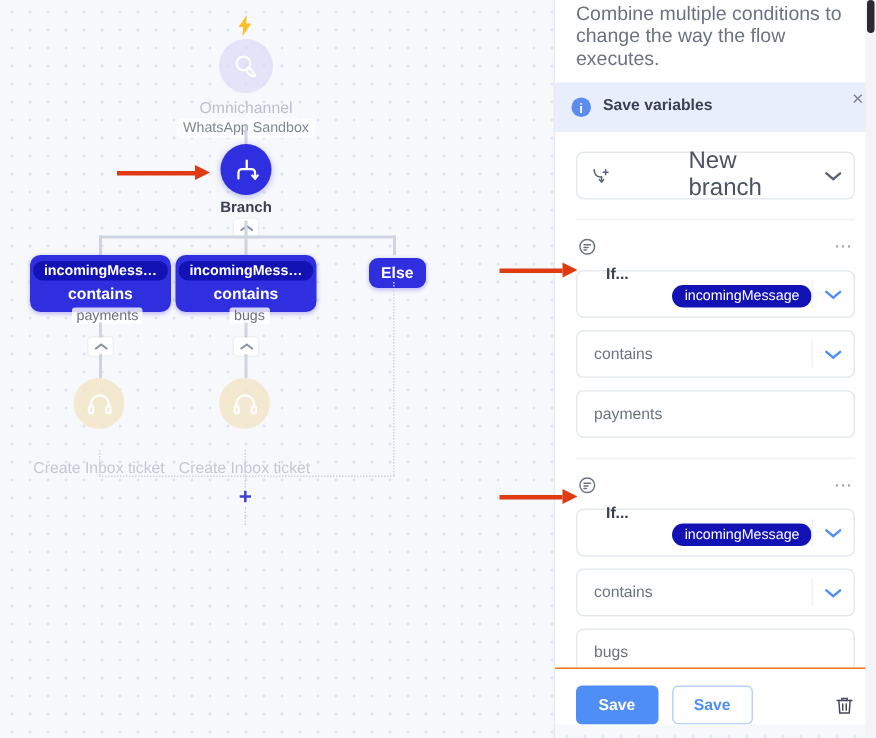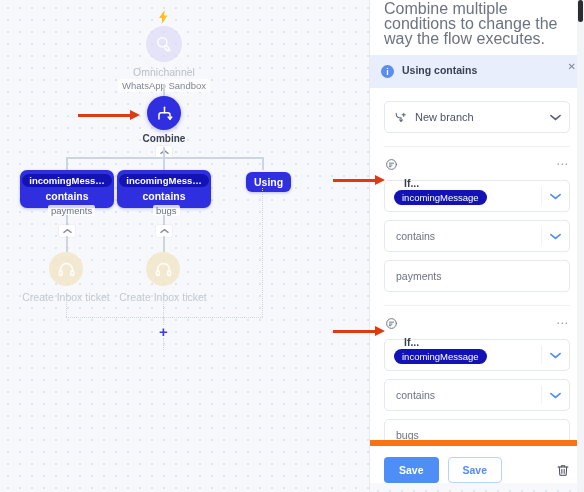--- a/index.html
+++ b/index.html
@@ -81,21 +81,21 @@
     font-size:10.5px;font-weight:700;padding:4px 8px;
     box-shadow:0 1px 3px rgba(47,47,224,.3);
   }
 
   
   .ticket{width:90px;}
   .ticket .circle{
     width:34px;height:34px;border-radius:50%;background:#f3e6c7;
     display:flex;align-items:center;justify-content:center;opacity:.8;
   }
-  .ticket .title{margin-top:5px;font-size:10.5px;color:#c3c8d2;white-space:nowrap;}
+  .ticket .title{margin-top:20px;font-size:10.5px;color:#c3c8d2;white-space:nowrap;}
 
   .dotted-v{position:absolute;width:0;border-left:1.5px dotted #cdd5e2;}
   .dotted-h{position:absolute;height:0;border-top:1.5px dotted #cdd5e2;}
 
   .plus-btn{
     position:absolute;left:157px;top:325px;width:13px;height:13px;
     display:flex;align-items:center;justify-content:center;color:#3f3fd6;font-size:15px;line-height:1;font-weight:700;
   }
 
   
@@ -107,21 +107,21 @@
     border-left:10px solid #e03a12;
   }
 
   
   .panel{
     position:absolute;left:370px;top:0;width:214px;height:492px;
     background:#ffffff;overflow:hidden;
     box-shadow:-1px 0 0 #e7ebf1;
   }
   .panel-desc{
-    padding:1px 14px 9px;font-size:16px;line-height:15px;color:#6b7280;
+    padding:1px 14px 9px;font-size:13px;line-height:15px;color:#6b7280;
   }
   .callout{
     background:#e8eefc;padding:9px 11px 10px;position:relative;
     display:flex;gap:8px;
   }
   .callout .ibadge{
     width:13px;height:13px;border-radius:50%;background:#5b8def;color:#fff;
     font-size:9px;font-weight:700;display:flex;align-items:center;justify-content:center;flex:0 0 auto;margin-top:1px;
   }
   .callout .ctxt{flex:1;}
@@ -131,47 +131,47 @@
     position:absolute;right:8px;top:7px;color:#7d8596;font-size:10px;line-height:1;cursor:pointer;
   }
 
   .panel-body{padding:0 14px;}
 
   .select{
     margin-top:13px;height:30px;border:1px solid #e4e8ef;border-radius:5px;
     display:flex;align-items:center;background:#fff;
   }
   .select .sicon{width:30px;display:flex;align-items:center;justify-content:center;flex:0 0 auto;}
-  .select .slabel{flex:1;font-size:11px;color:#4b5263;}
+  .select .slabel{flex:1;font-size:16px;color:#4b5263;margin-left:44px;}
   .select .scaret{width:28px;display:flex;align-items:center;justify-content:center;flex:0 0 auto;}
 
   .divider{height:1px;background:#eef1f6;margin:13px 0 0;}
 
   .ifgroup{padding-top:9px;}
   .ifhead{display:flex;align-items:center;gap:6px;height:16px;}
   .ifhead .ificon{width:14px;height:14px;display:flex;align-items:center;justify-content:center;flex:0 0 auto;}
   .ifhead .iflabel{font-size:10.5px;font-weight:700;color:#3a3f51;flex:1;margin-top:37px;}
   .ifhead .ifmore{color:#9aa2b1;font-size:12px;letter-spacing:1px;line-height:8px;cursor:pointer;padding:0 1px;}
 
   .field{
     margin-top:8px;height:30px;border:1px solid #e4e8ef;border-radius:5px;background:#fff;
     display:flex;align-items:center;
   }
   .field .fval{flex:1;padding-left:11px;font-size:10.5px;color:#6b7280;}
-  .field .chipwrap{flex:1;padding-left:9px;}
+  .field .chipwrap{flex:1;padding-left:9px;text-align:right;}
   .chip{
     display:inline-block;background:#1313b5;color:#fff;font-size:9.5px;
     border-radius:9px;padding:2px 8px;white-space:nowrap;
   }
   .field .fsep{width:1px;height:18px;background:#eef1f6;}
   .field .fcaret{width:27px;display:flex;align-items:center;justify-content:center;flex:0 0 auto;cursor:pointer;}
 
   .actionbar{
     position:absolute;left:0;bottom:9px;width:214px;
-    border-top:6px solid #f97316;padding:11px 14px 0;box-sizing:border-box;
+    border-top:1px solid #f97316;padding:11px 14px 0;box-sizing:border-box;
     display:flex;align-items:center;gap:9px;background:#fff;
   }
   .btn-save{
     background:#4f8ef7;color:#fff;font-size:10.5px;font-weight:700;
     border:none;border-radius:4px;padding:7px 15px;cursor:pointer;
     font-family:inherit;
   }
   .btn-close{
     background:#fff;color:#4f8ef7;font-size:10.5px;font-weight:700;
     border:1px solid #b9d3fb;border-radius:4px;padding:6px 14px;cursor:pointer;
@@ -218,21 +218,21 @@
     <div class="conn-v" style="left:163px;top:84px;height:14px;"></div>
 
     <div class="node branch">
       <div class="circle">
         <svg width="19" height="19" viewBox="0 0 24 24" fill="none" stroke="#ffffff" stroke-width="1.9" stroke-linecap="round">
           <path d="M12 4v7"></path>
           <path d="M5 19v-5a3 3 0 0 1 3-3h8a3 3 0 0 1 3 3v5"></path>
           <path d="M16.6 16.4L19 19l2.2-2.6"></path>
         </svg>
       </div>
-      <div class="title">Combine</div>
+      <div class="title">Branch</div>
       <div class="chev-btn">
         <svg width="9" height="6" viewBox="0 0 10 6" fill="none" stroke="#8a91a0" stroke-width="1.5" stroke-linecap="round">
             <path d="M1 4.5L5 1.5l4 3"></path>
           </svg>
       </div>
     </div>
 
     <div class="bus-v" style="left:163px;top:147px;height:10px;"></div>
     <div class="bus-h" style="left:66px;top:157px;width:197px;"></div>
     <div class="bus-v" style="left:66px;top:157px;height:13px;"></div>
@@ -244,21 +244,21 @@
       <div class="op">contains</div>
     </div>
     <div class="cond-label" style="left:48px;top:205px;">payments</div>
 
     <div class="cond" style="left:117px;top:170px;">
       <div class="var">incomingMess…</div>
       <div class="op">contains</div>
     </div>
     <div class="cond-label" style="left:153px;top:205px;">bugs</div>
 
-    <div class="elsechip" style="left:246px;top:172px;">Using</div>
+    <div class="elsechip" style="left:246px;top:172px;">Else</div>
 
     <div class="conn-v" style="left:66px;top:215px;height:10px;"></div>
     <div class="chev-btn" style="position:absolute;left:59px;top:223px;">
       <svg width="9" height="6" viewBox="0 0 10 6" fill="none" stroke="#8a91a0" stroke-width="1.5" stroke-linecap="round">
           <path d="M1 4.5L5 1.5l4 3"></path>
         </svg>
     </div>
     <div class="conn-v" style="left:66px;top:236px;height:16px;"></div>
 
     <div class="conn-v" style="left:163px;top:215px;height:10px;"></div>
@@ -305,21 +305,21 @@
     </div>
   </div>
 
   <div class="panel">
 
     <div class="panel-desc">Combine multiple conditions to change the way the flow executes.</div>
 
     <div class="callout">
       <div class="ibadge">i</div>
       <div class="ctxt">
-        <div class="ctitle">Using contains</div>
+        <div class="ctitle">Save variables</div>
       </div>
       <div class="cclose">✕</div>
     </div>
 
     <div class="panel-body">
 
       <div class="select">
         <div class="sicon">
           <svg width="13" height="13" viewBox="0 0 24 24" fill="none" stroke="#5b6275" stroke-width="1.9" stroke-linecap="round">
             <path d="M4 4c0 7 5 9 9 9"></path>

